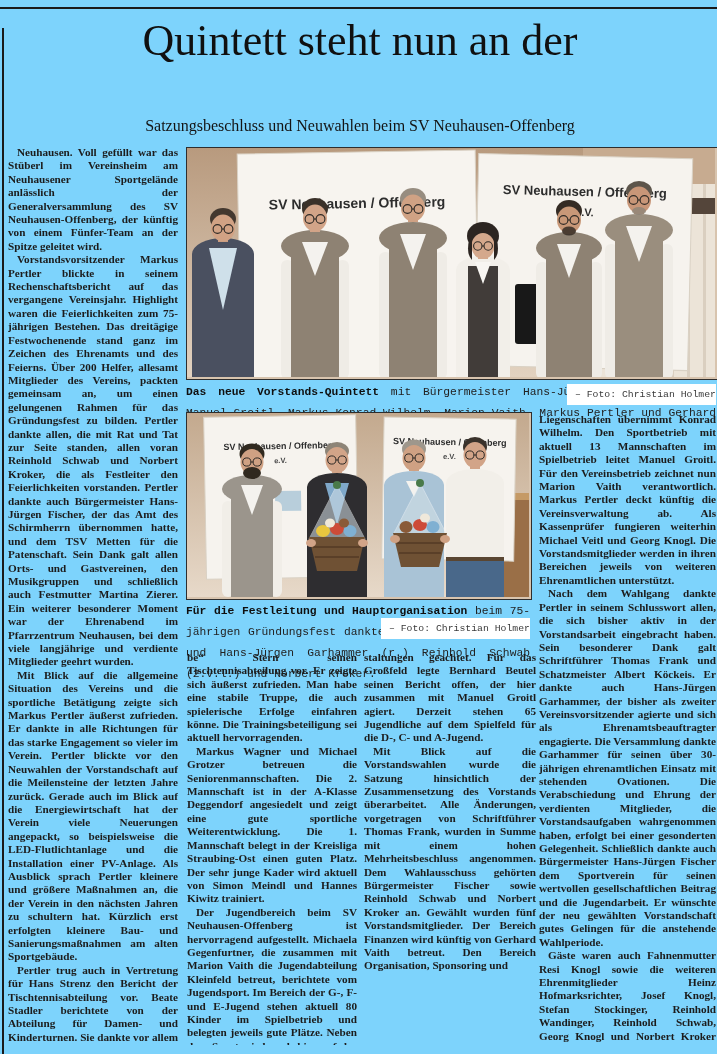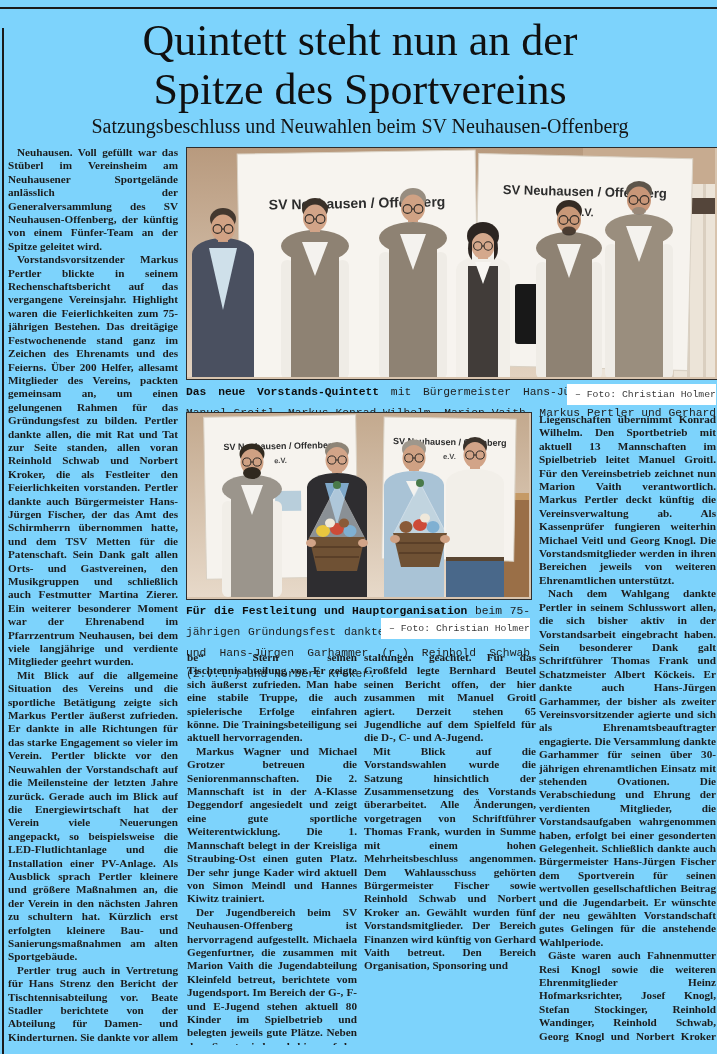--- a/index.html
+++ b/index.html
@@ -3,21 +3,21 @@
 <meta charset="utf-8">
 <style>
   html,body{margin:0;padding:0;background:#888;}
   .page{position:relative;width:717px;height:1054px;background:#7dd3fc;overflow:hidden;
         font-family:"Liberation Serif", serif;color:#1b1b1b;}
   .rule-top{position:absolute;left:0;top:7px;width:717px;height:2px;background:#1a1a1a;}
   .rule-left{position:absolute;left:2px;top:28px;width:2px;height:1026px;background:#1a1a1a;}
   .headline{position:absolute;left:10px;top:16px;width:700px;text-align:center;
             font-size:44px;line-height:49px;font-weight:500;color:#101010;}
   .subhead{position:absolute;left:10px;top:115px;width:700px;text-align:center;
-           font-size:20px;line-height:22px;color:#141414;}
+           font-size:16px;line-height:22px;color:#141414;}
   .body-text{font-size:11.2px;line-height:13.4px;text-align:justify;color:#1c1c1c;position:absolute;overflow:hidden;font-weight:bold;}
   .body-text p{margin:0;}
   .body-text p.indent{text-indent:9px;}
   .c1{left:8px;top:146px;width:170px;height:899px;}
   .c2{left:187px;top:651px;width:170px;height:394px;}
   .c3{left:364px;top:651px;width:172px;height:394px;}
   .c4{left:539px;top:413px;width:177px;height:632px;}
   .photo{position:absolute;border:1px solid #2e2e2e;background:#d8c4ae;}
   .ph1{left:186px;top:147px;width:530px;height:231px;}
   .ph2{left:186px;top:412px;width:344px;height:186px;}
@@ -31,21 +31,20 @@
 </style>
 </head>
 <body>
 
 <div class="page">
   <div class="rule-top"></div>
   <div class="rule-left"></div>
 
   <h1 class="headline" style="margin:0;">
     <span style="display:block">Quintett steht nun an der</span>
-    <span style="display:block">Spitze des Sportvereins</span>
   </h1>
   <div class="subhead">Satzungsbeschluss und Neuwahlen beim SV Neuhausen-Offenberg</div>
 
   <div class="body-text c1">
     <p class="indent"><b>Neuhausen.</b><span> Voll gefüllt war das Stüberl im Vereinsheim am Neuhausener Sportgelände anlässlich der Generalversammlung des SV Neuhausen-Offenberg, der künftig von einem Fünfer-Team an der Spitze geleitet wird.</span></p>
     <p class="indent">Vorstandsvorsitzender Markus Pertler blickte in seinem Rechenschaftsbericht auf das vergangene Vereinsjahr. Highlight waren die Feierlichkeiten zum 75-jährigen Bestehen. Das dreitägige Festwochenende stand ganz im Zeichen des Ehrenamts und des Feierns. Über 200 Helfer, allesamt Mitglieder des Vereins, packten gemeinsam an, um einen gelungenen Rahmen für das Gründungsfest zu bilden. Pertler dankte allen, die mit Rat und Tat zur Seite standen, allen voran Reinhold Schwab und Norbert Kroker, die als Festleiter den Feierlichkeiten vorstanden. Pertler dankte auch Bürgermeister Hans-Jürgen Fischer, der das Amt des Schirmherrn übernommen hatte, und dem TSV Metten für die Patenschaft. Sein Dank galt allen Orts- und Gastvereinen, den Musikgruppen und schließlich auch Festmutter Martina Zierer. Ein weiterer besonderer Moment war der Ehrenabend im Pfarrzentrum Neuhausen, bei dem viele langjährige und verdiente Mitglieder geehrt wurden.</p>
     <p class="indent">Mit Blick auf die allgemeine Situation des Vereins und die sportliche Betätigung zeigte sich Markus Pertler äußerst zufrieden. Er dankte in alle Richtungen für das starke Engagement so vieler im Verein. Pertler blickte vor den Neuwahlen der Vorstandschaft auf die Meilensteine der letzten Jahre zurück. Gerade auch im Blick auf die Energiewirtschaft hat der Verein viele Neuerungen angepackt, so beispielsweise die LED-Flutlichtanlage und die Installation einer PV-Anlage. Als Ausblick sprach Pertler kleinere und größere Maßnahmen an, die der Verein in den nächsten Jahren zu schultern hat. Kürzlich erst erfolgten kleinere Bau- und Sanierungsmaßnahmen am alten Sportgebäude.</p>
     <p class="indent">Pertler trug auch in Vertretung für Hans Strenz den Bericht der Tischtennisabteilung vor. Beate Stadler berichtete von der Abteilung für Damen- und Kinderturnen. Sie dankte vor allem Birgit Augustin, Kathi Stoiber und Daniela Paul.</p>
     <p class="indent">Für die AH hier Florian „Flob-</p>
   </div>

